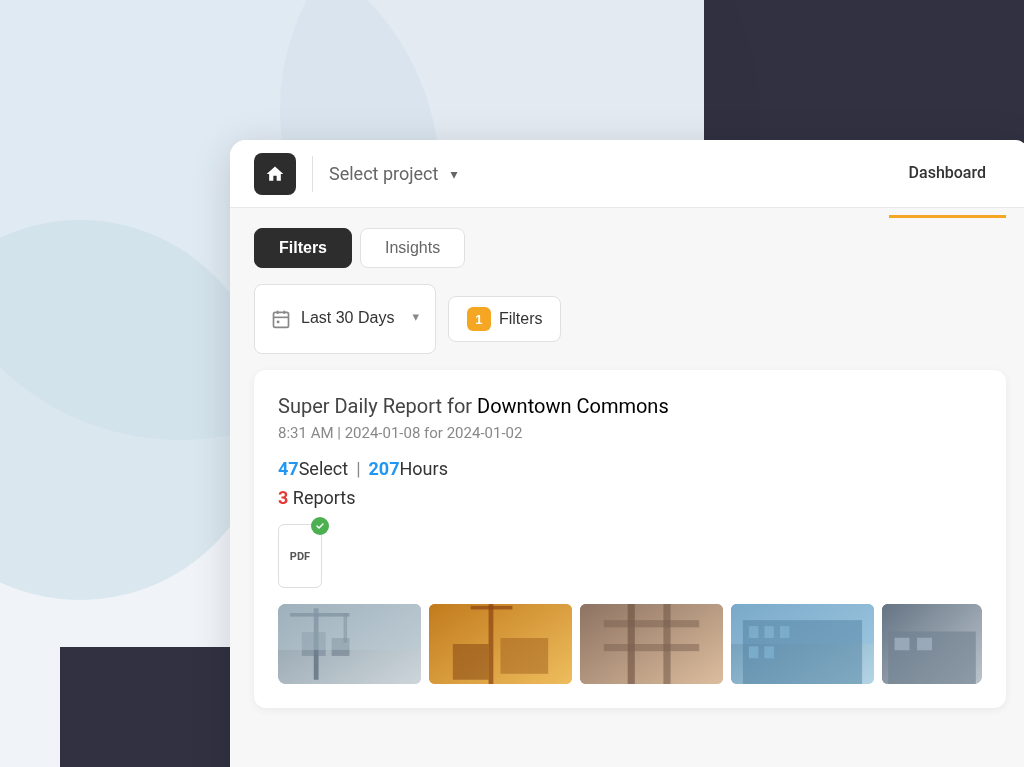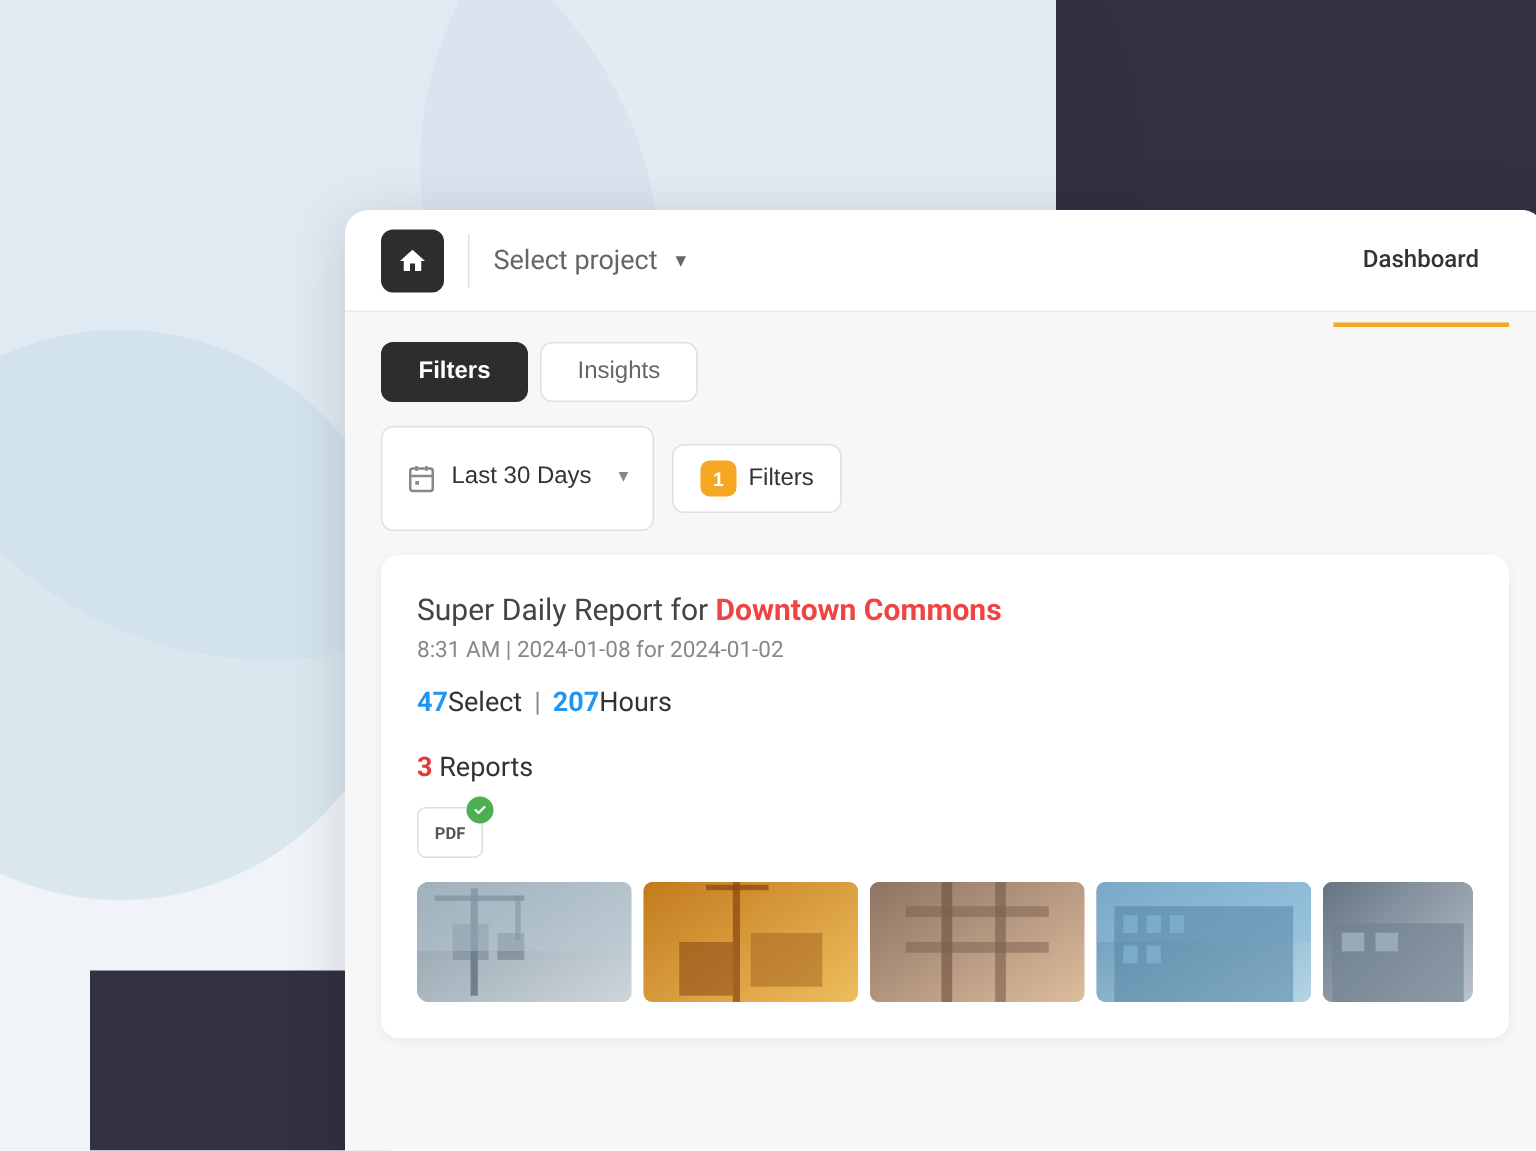--- a/index.html
+++ b/index.html
@@ -221,37 +221,37 @@
     }
 
     .report-title {
       font-size: 20px;
       color: #444;
       font-weight: 400;
       margin-bottom: 6px;
     }
 
     .report-title strong {
-      font-weight: 700;
-      color: #ef4444;
+      font-weight: 400;
+      color: #000000;
     }
 
     .report-meta {
       font-size: 15px;
       color: #888;
       margin-bottom: 16px;
     }
 
     .report-stats {
       display: flex;
       align-items: center;
       gap: 0;
       font-size: 18px;
       color: #333;
-      margin-bottom: 22px;
+      margin-bottom: 8px;
     }
 
     .stat-blue {
       color: #2196f3;
       font-weight: 700;
     }
 
     .stat-divider {
       color: #888;
       margin: 0 8px;
@@ -266,21 +266,21 @@
     .delay-red {
       color: #e53935;
       font-weight: 700;
     }
 
     .pdf-icon {
       display: inline-flex;
       align-items: center;
       justify-content: center;
       width: 44px;
-      height: 34px;
+      height: 64px;
       border: 1.5px solid #ddd;
       border-radius: 6px;
       margin-bottom: 16px;
       position: relative;
       background: #fff;
     }
 
     .pdf-label {
       font-size: 11px;
       font-weight: 700;

